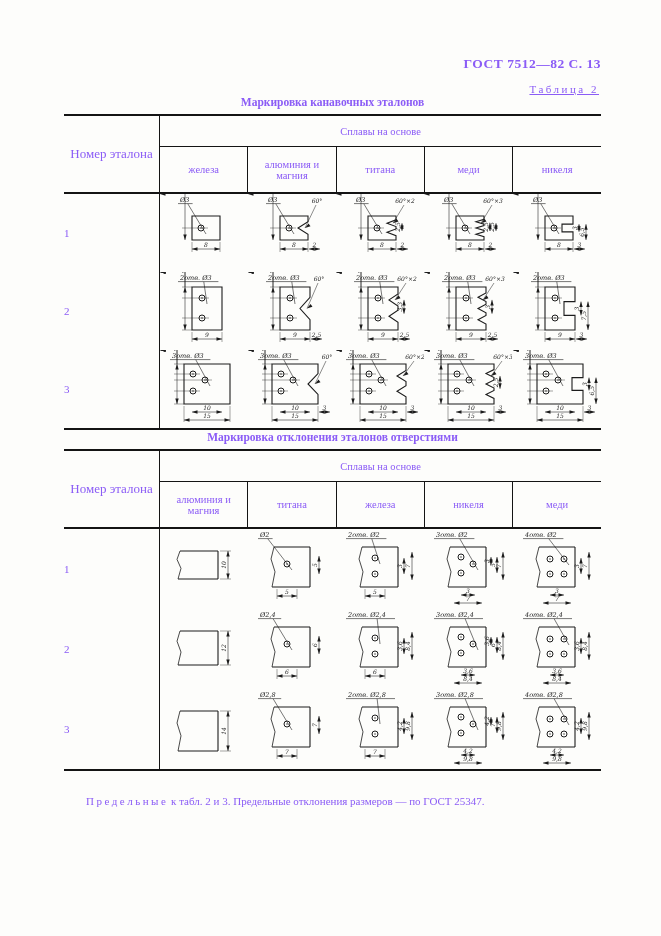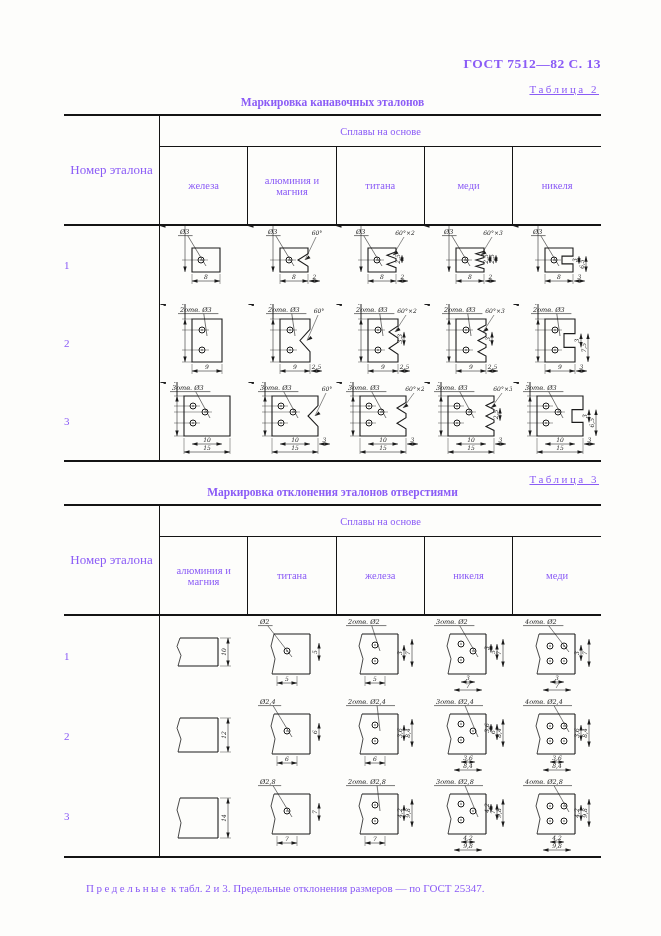--- a/index.html
+++ b/index.html
@@ -10,21 +10,21 @@
   }
   .dochead{text-align:right;font-weight:bold;font-size:13.5px;letter-spacing:.5px;}
   .tcap{text-align:right;font-size:11px;letter-spacing:2.5px;margin:11px 2px 1px 0;text-decoration:underline;}
   .ttitle{text-align:center;font-weight:bold;font-size:11.5px;margin:1px 0 6px 0;}
   table.gtable{border-collapse:collapse;table-layout:fixed;width:537px;
     border-top:2.2px solid #141414;border-bottom:2.2px solid #141414;}
   .gtable th,.gtable td{font-weight:normal;padding:0;vertical-align:middle;font-size:10.5px;}
   .gtable .numcol{width:95px;border-right:1.4px solid #141414;}
   .gtable thead th.numcol{border-bottom:2.2px solid #141414;font-size:13px;}
   .gtable th.alloys{height:30px;border-bottom:1px solid #141414;}
-  .gtable th.alloy{height:45px;border-left:1px solid #141414;border-bottom:2.2px solid #141414;padding:16px 6px;}
+  .gtable th.alloy{height:45px;border-left:1px solid #141414;border-bottom:2.2px solid #141414;padding:0 6px;}
   .gtable th.alloy.first{border-left:none;}
   #table2 tbody td{height:77px;}
   #table3 tbody td{height:80px;}
   .gtable tbody td.numcol{font-size:11px;}
   .note{margin-top:24px;padding-left:22px;font-size:11px;}
   .note .sp{letter-spacing:2.5px;}
   svg text{font-family:"DejaVu Serif","Liberation Serif",serif;font-style:italic;}
 </style>
 </head>
 <body>
@@ -627,21 +627,20 @@
               <text x="74.2" y="34" font-size="6" text-anchor="middle" fill="#1c1c1c" transform="rotate(-90 74.2 34)">3</text>
               <line x1="83" y1="27.6" x2="83" y2="54" stroke="#1c1c1c" stroke-width="0.55"></line>
               <path d="M0,0L5.5,-1.7L5.5,1.7Z" fill="#1c1c1c" transform="translate(83,27.6) rotate(90)"></path>
               <path d="M0,0L5.5,-1.7L5.5,1.7Z" fill="#1c1c1c" transform="translate(83,54) rotate(-90)"></path>
               <text x="81.2" y="40.8" font-size="6" text-anchor="middle" fill="#1c1c1c" transform="rotate(-90 81.2 40.8)">6,5</text>
             </svg></td>
         </tr>
       </tbody>
     </table>
 
-  <div class="tcap">Таблица 3</div>
   <div class="ttitle">Маркировка отклонения эталонов отверстиями</div>
   <table class="gtable" id="table3">
       <thead>
         <tr>
           <th class="numcol" rowspan="2">Номер эталона</th>
           <th class="alloys" colspan="5">Сплавы на основе</th>
         </tr>
         <tr>
           <th class="alloy first">алюминия и магния</th>
           <th class="alloy">титана</th>

